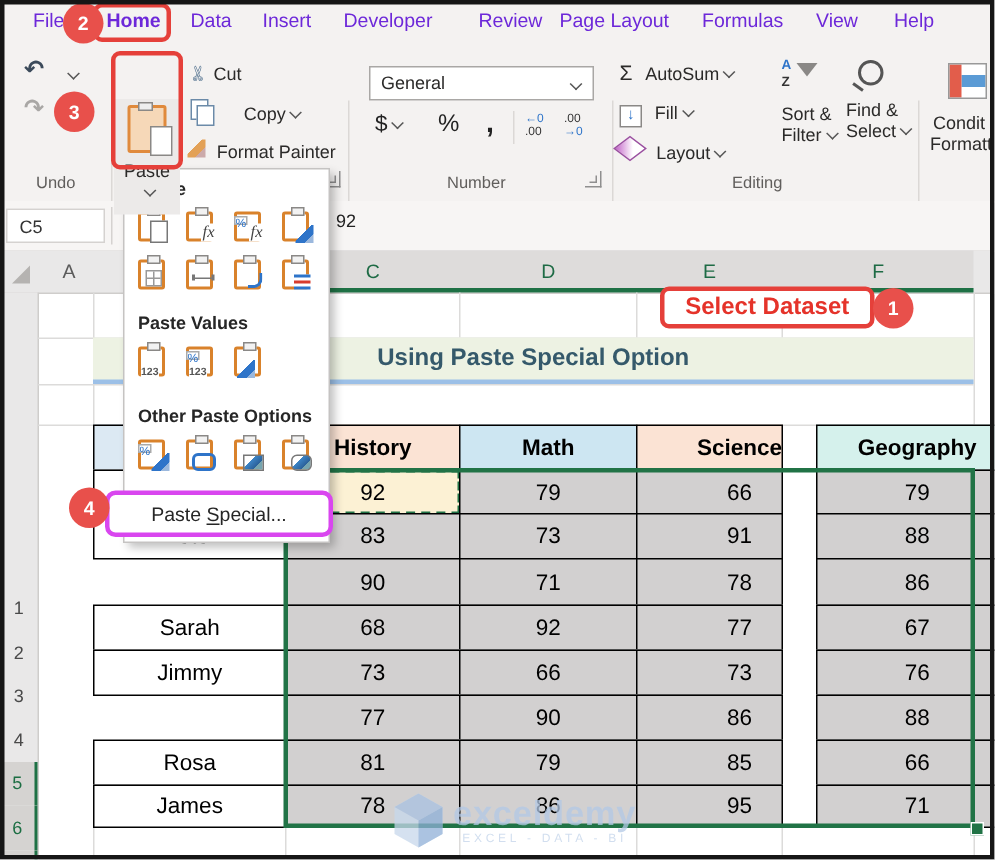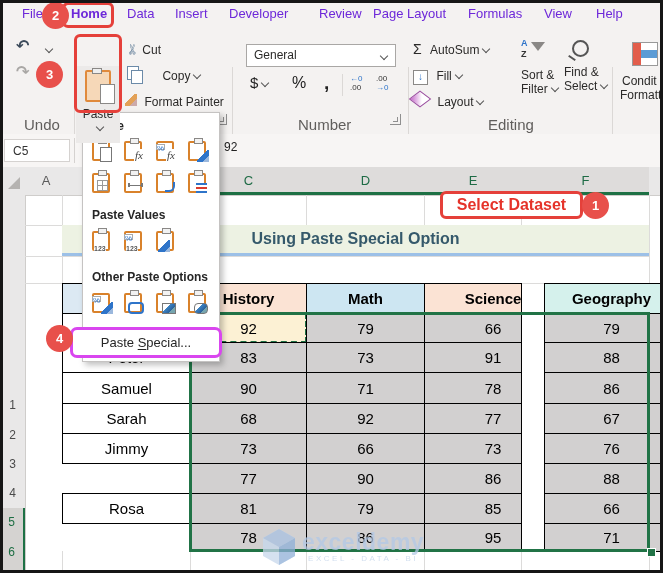--- a/index.html
+++ b/index.html
@@ -6,21 +6,21 @@
   .screen{position:relative;width:663px;height:573px;background:#fff;overflow:hidden;
           font-family:"Liberation Sans","DejaVu Sans",sans-serif;color:#222;}
   .frame{position:absolute;inset:0;border:3px solid #161616;pointer-events:none;z-index:99;}
   .abs{position:absolute;}
 
   
   .menubar{position:absolute;left:0;top:0;width:663px;height:30px;background:#f4f2f1;}
   .tab{position:absolute;top:6px;font-size:13px;color:#6d28d9;white-space:nowrap;}
   .ribbon{position:absolute;left:0;top:30px;width:663px;height:104px;background:#f4f2f1;border-bottom:1px solid #d2cfcd;}
   .vsep{position:absolute;top:37px;height:88px;width:1px;background:#dbd8d6;}
-  .gl{position:absolute;font-size:15px;color:#605e5c;}
+  .gl{position:absolute;font-size:11px;color:#605e5c;}
   .rlabel{font-size:12px;color:#2b2a29;white-space:nowrap;}
   .chev{display:inline-block;width:5px;height:5px;border-right:1.4px solid #555;border-bottom:1.4px solid #555;
         transform:rotate(45deg);vertical-align:2px;margin-left:4px;}
   .redbox{position:absolute;border:3px solid #e5403a;border-radius:6px;box-sizing:border-box;}
   .badge{position:absolute;width:27px;height:27px;border-radius:50%;background:#e8504b;color:#fff;
          font-size:13px;font-weight:bold;display:flex;align-items:center;justify-content:center;z-index:60;}
   .launcher{position:absolute;width:10px;height:10px;border-left:1px solid #777;border-top:1px solid #777;
             transform:rotate(180deg);opacity:.8;}
   .launcher::after{content:"";position:absolute;left:2px;top:2px;width:4px;height:4px;
             border-left:1px solid #777;border-top:1px solid #777;}
@@ -293,21 +293,20 @@
   <div class="cell r5 colD grey">79</div>
   <div class="cell r5 colE grey">66</div>
   <div class="cell r5 colF grey">79</div>
 
   <div class="cell r6 colB">Peter</div>
   <div class="cell r6 colC grey">83</div>
   <div class="cell r6 colD grey">73</div>
   <div class="cell r6 colE grey">91</div>
   <div class="cell r6 colF grey">88</div>
 
-  <div class="cell r7 colB">Samuel</div>
   <div class="cell r7 colC grey">90</div>
   <div class="cell r7 colD grey">71</div>
   <div class="cell r7 colE grey">78</div>
   <div class="cell r7 colF grey">86</div>
 
   <div class="cell r8 colB">Sarah</div>
   <div class="cell r8 colC grey">68</div>
   <div class="cell r8 colD grey">92</div>
   <div class="cell r8 colE grey">77</div>
   <div class="cell r8 colF grey">67</div>
@@ -322,20 +321,21 @@
   <div class="cell r10 colD grey">90</div>
   <div class="cell r10 colE grey">86</div>
   <div class="cell r10 colF grey">88</div>
 
   <div class="cell r11 colB">Rosa</div>
   <div class="cell r11 colC grey">81</div>
   <div class="cell r11 colD grey">79</div>
   <div class="cell r11 colE grey">85</div>
   <div class="cell r11 colF grey">66</div>
 
+  <div class="cell r12 colB">James</div>
   <div class="cell r12 colC grey">78</div>
   <div class="cell r12 colD grey">86</div>
   <div class="cell r12 colE grey">95</div>
   <div class="cell r12 colF grey">71</div>
 
   <div class="selborder"></div>
   <div class="fillhandle"></div>
 
   <div class="wm">
     <svg width="34" height="38" viewBox="0 0 34 38">

